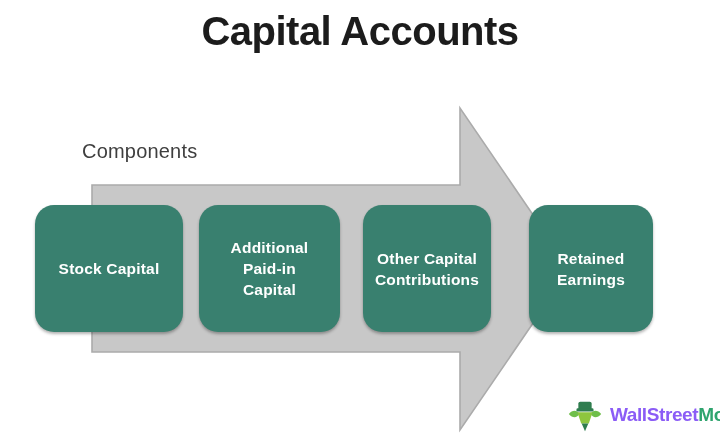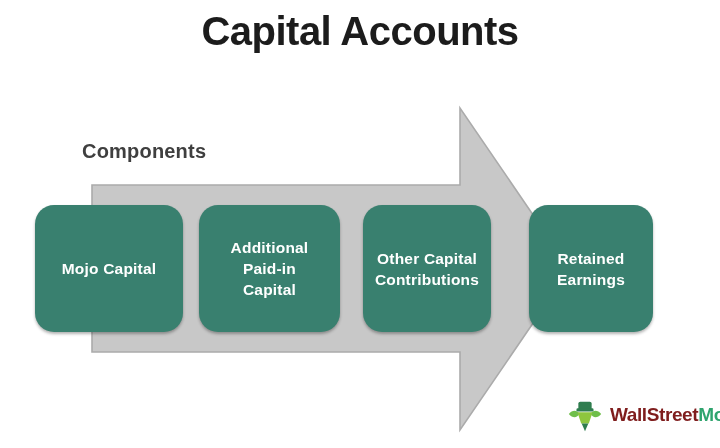--- a/index.html
+++ b/index.html
@@ -34,21 +34,21 @@
     line-height: 50px;
     white-space: nowrap;
   }
 
   
   #components-label {
     position: absolute;
     left: 82px;
     top: 140px;
     font-size: 20px;
-    font-weight: bold;
+    font-weight: normal;
     color: #3f3f3f;
     letter-spacing: 0.2px;
   }
 
   
   #arrow-shape {
     position: absolute;
     left: 0;
     top: 0;
     width: 720px;
@@ -97,38 +97,38 @@
     width: 38px;
     height: 38px;
     flex: 0 0 auto;
   }
   #logo-text {
     font-size: 19px;
     font-weight: bold;
     letter-spacing: -0.4px;
     white-space: nowrap;
   }
-  .logo-word-a { color: #7f1d1d; }
+  .logo-word-a { color: #8b5cf6; }
   .logo-word-b { color: #2fa46e; }
 </style>
 </head>
 <body>
 
 <div id="canvas">
 
   <div id="page-title">Capital Accounts</div>
 
   <svg id="arrow-shape" viewBox="0 0 720 448">
     <polygon points="92,185 460,185 460,108 570,269 460,430 460,352 92,352" fill="#c8c8c8" stroke="#ababab" stroke-width="1.6" stroke-linejoin="miter"></polygon>
   </svg>
 
   <div id="components-label">Components</div>
 
   <div class="card" id="card-0">
-    <span class="card-label">Mojo Capital</span>
+    <span class="card-label">Stock Capital</span>
   </div>
 
   <div class="card" id="card-1">
     <span class="card-label">Additional
 Paid-in
 Capital</span>
   </div>
 
   <div class="card" id="card-2">
     <span class="card-label">Other Capital

